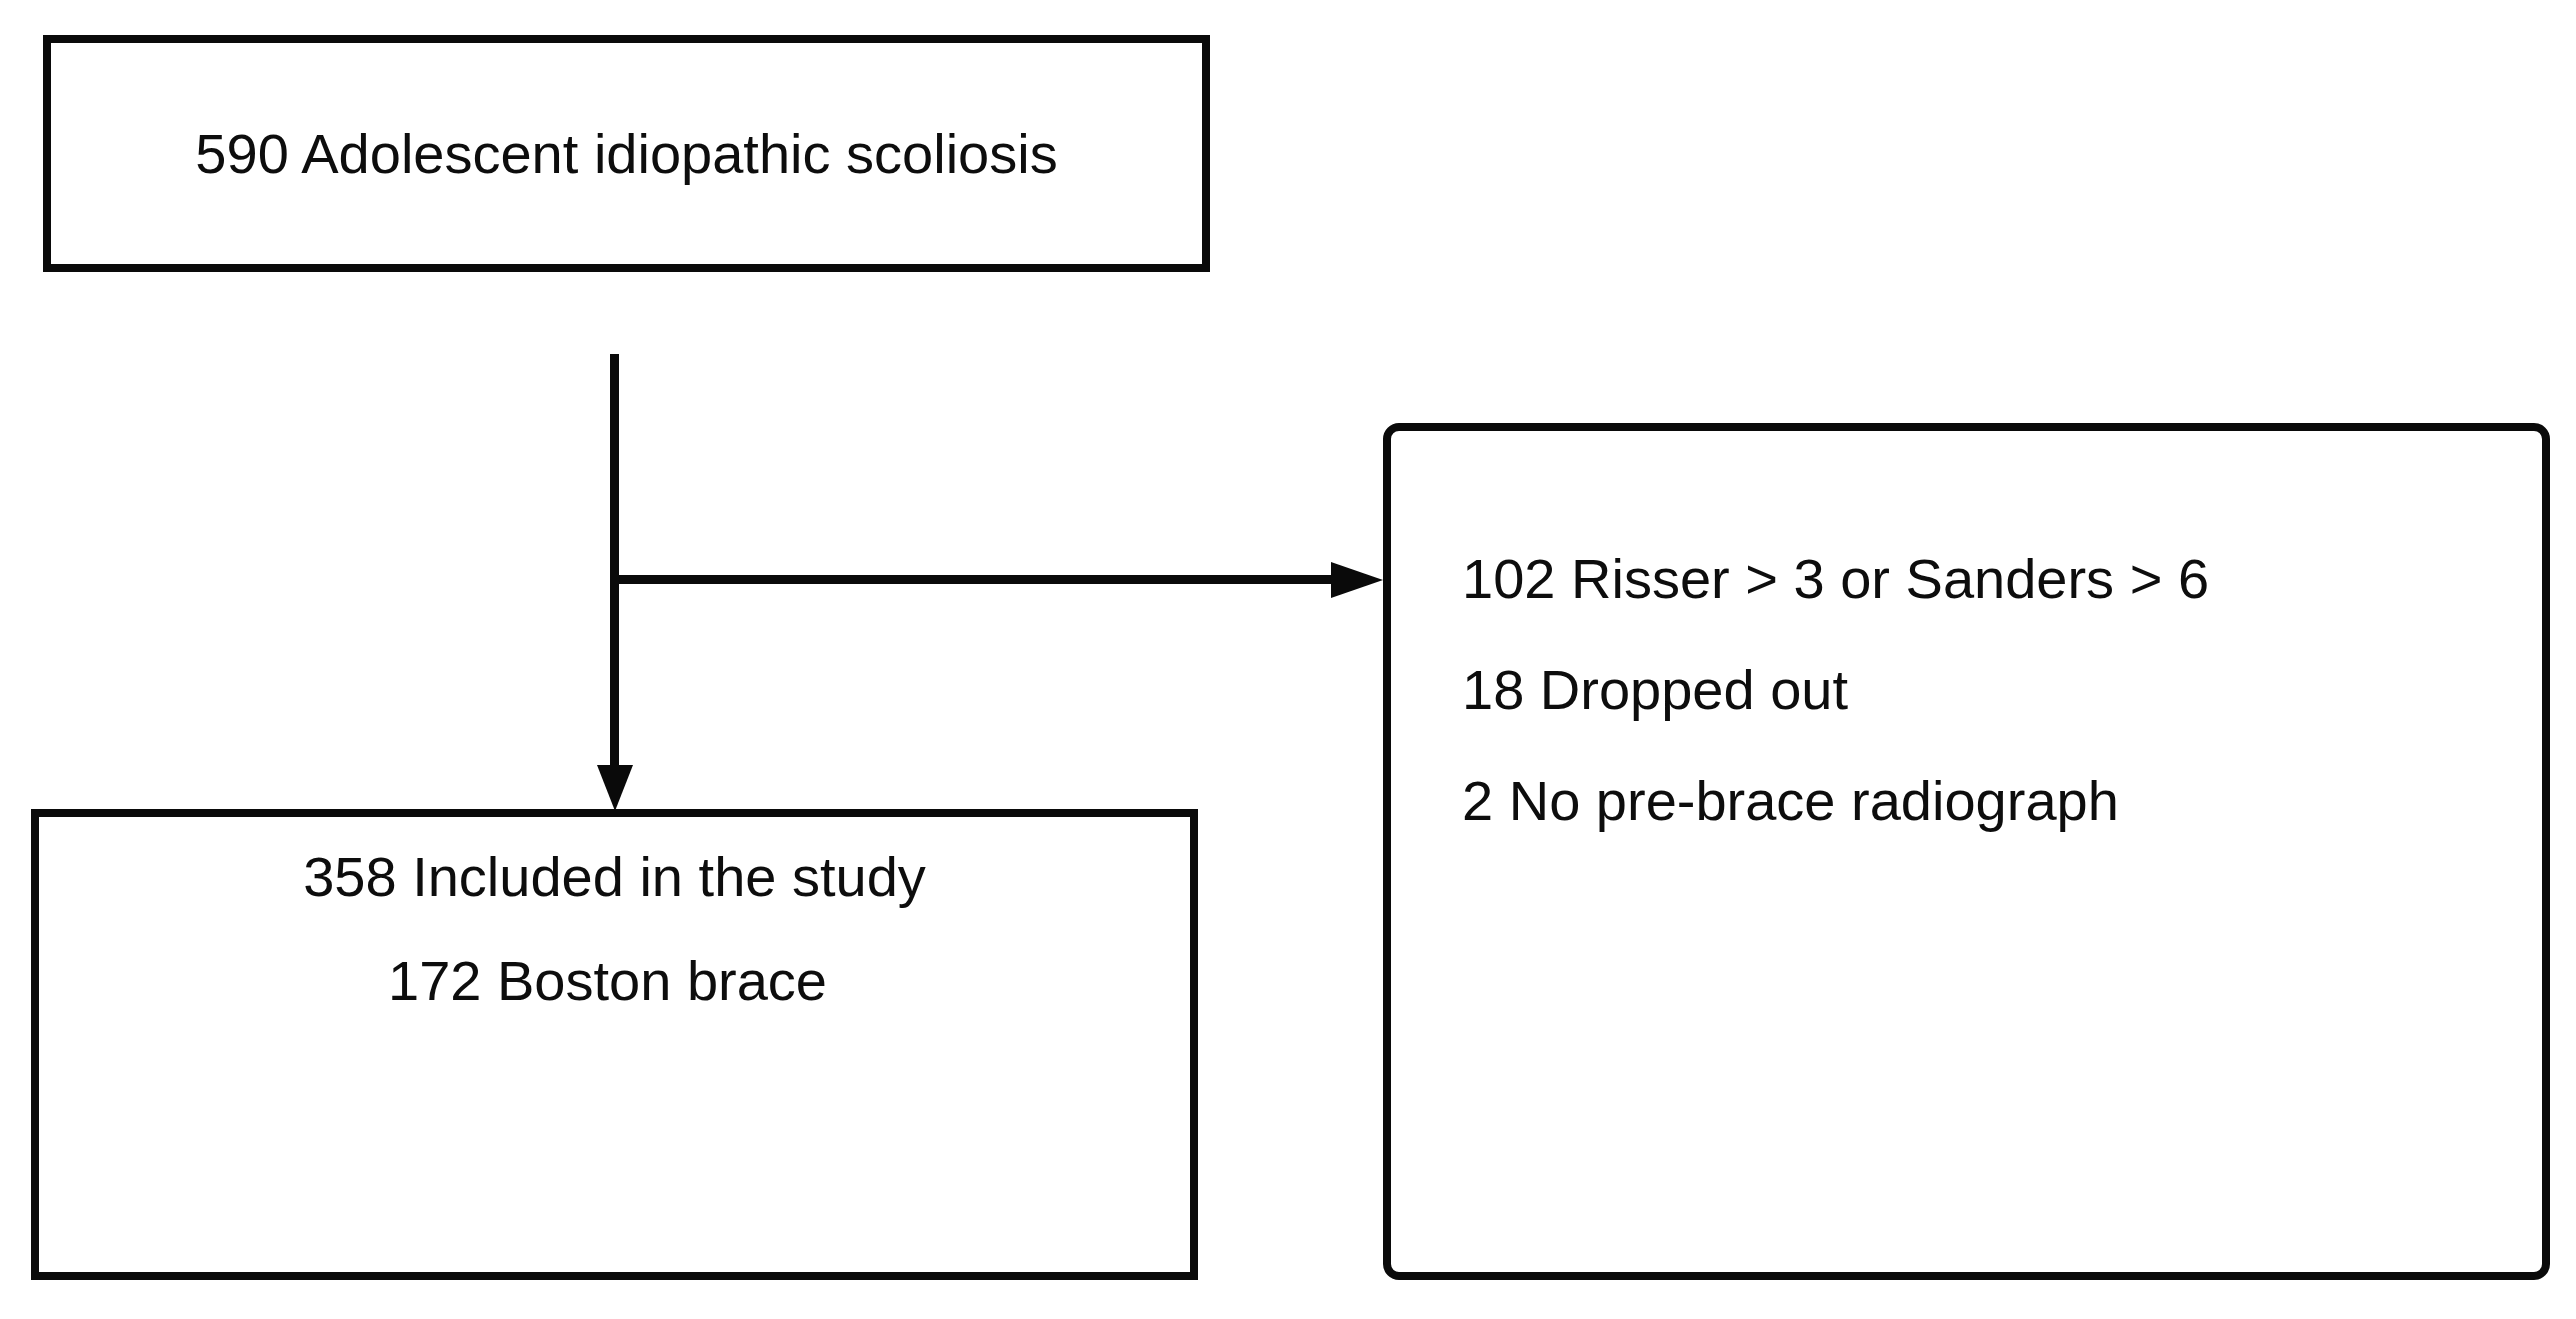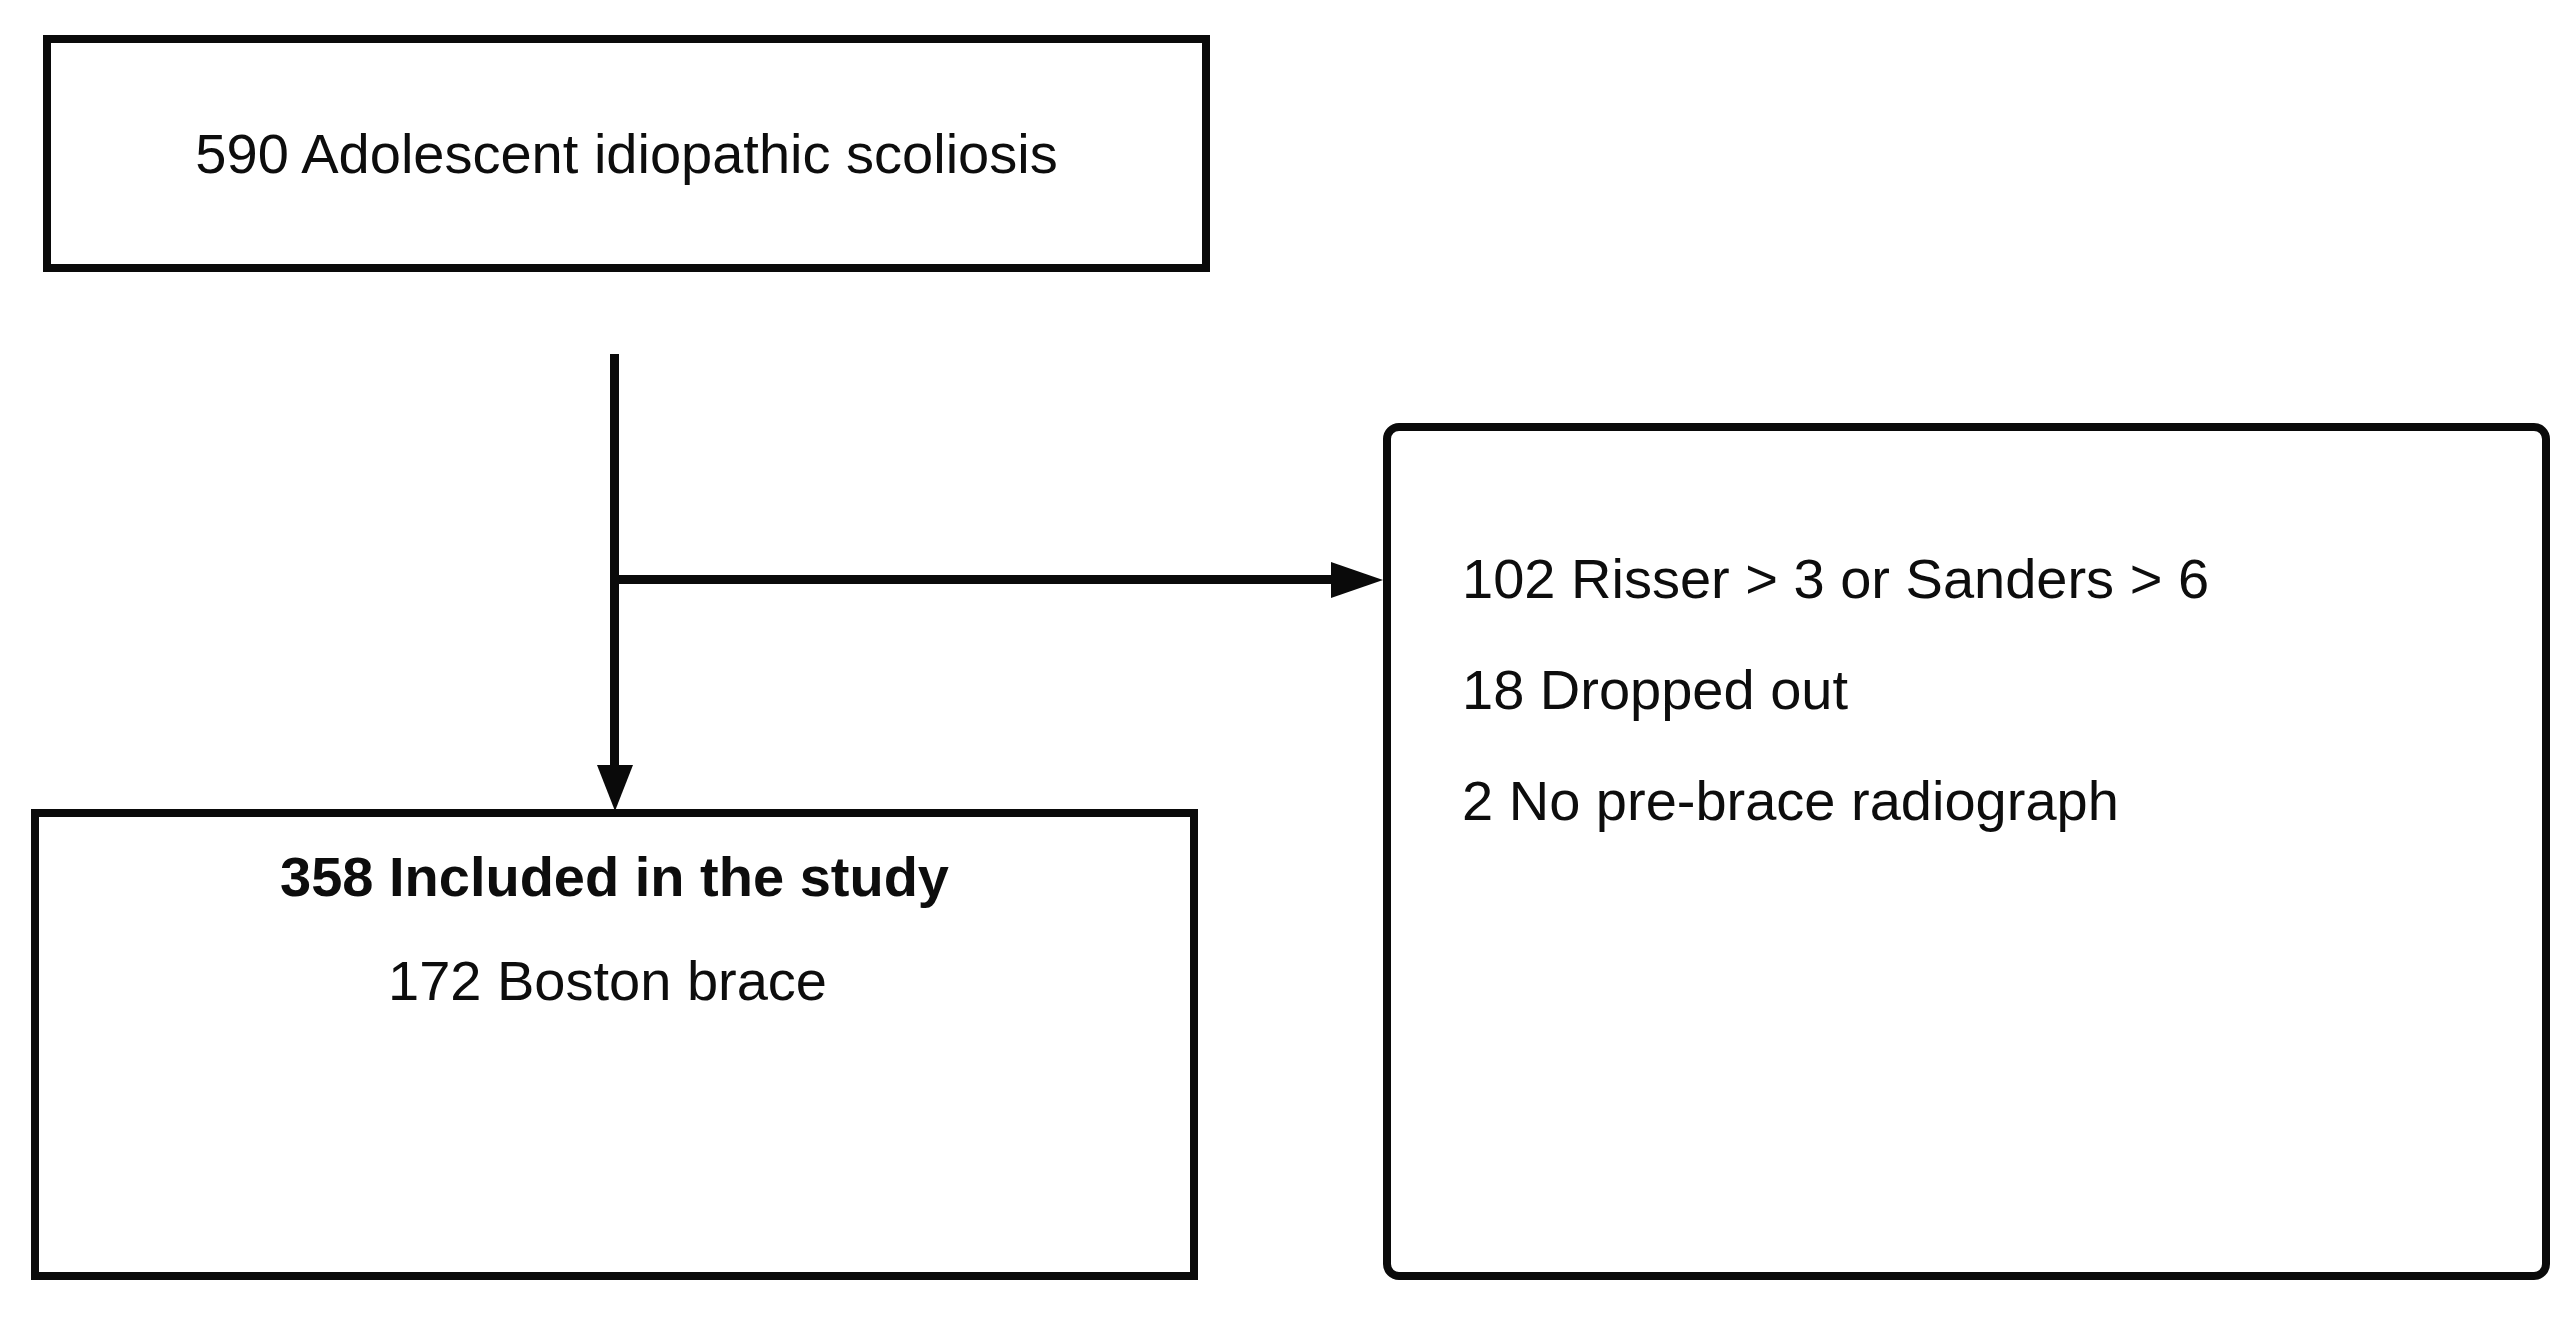--- a/index.html
+++ b/index.html
@@ -45,21 +45,21 @@
     width: 1167px;
     height: 471px;
     padding-top: 8.2px;
   }
   .box-included .line {
     font-size: 56px;
     line-height: 104px;
     white-space: pre;
   }
   .inc-title {
-    font-weight: bold;
+    font-weight: normal;
     text-align: center;
   }
   .inc-item {
     margin-left: 349px;
   }
   
   .box-excluded {
     left: 1383px;
     top: 423px;
     width: 1167px;

